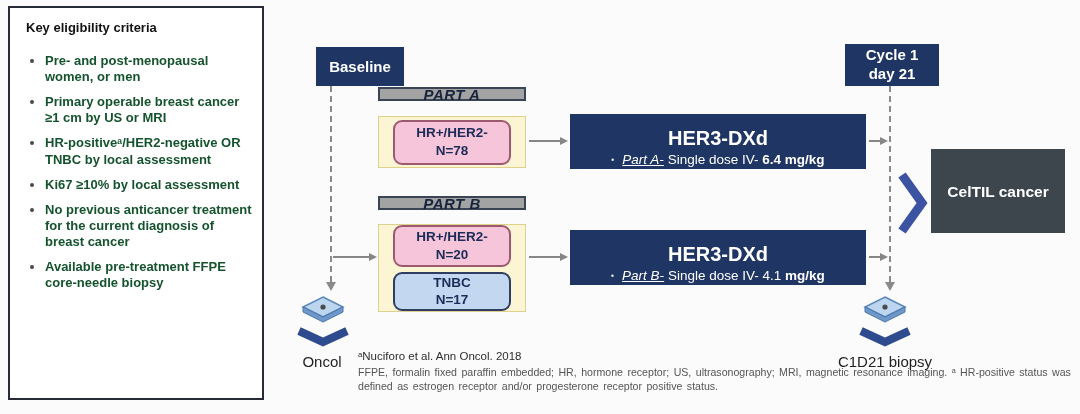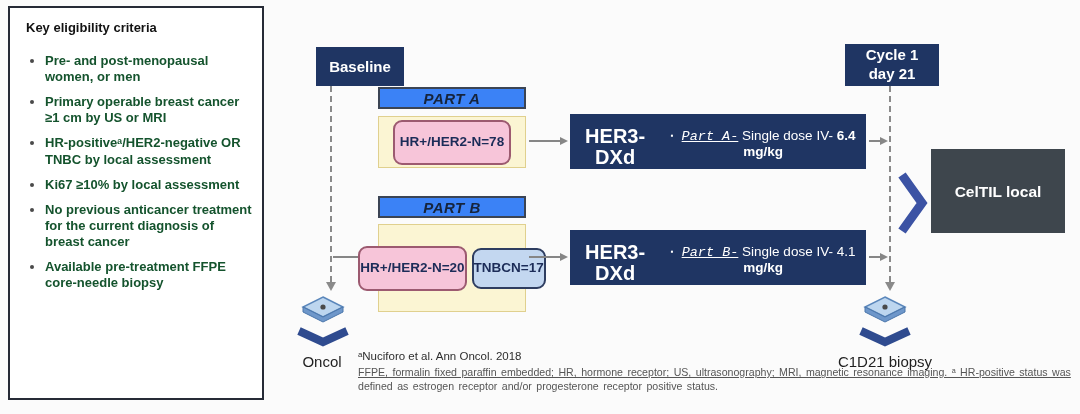--- a/index.html
+++ b/index.html
@@ -2,59 +2,59 @@
 <html><head>
 <meta charset="utf-8">
 <style>
   html,body{margin:0;padding:0;background:#f2f2f2;}
   #canvas{
     position:relative;width:1080px;height:414px;background:#fbfbfb;
     font-family:"Liberation Sans",sans-serif;overflow:hidden;
   }
   .abs{position:absolute;box-sizing:border-box;}
   .center{display:flex;align-items:center;justify-content:center;text-align:center;}
-  .col{flex-direction:row;}
+  .col{flex-direction:column;}
 
   
   .panel{left:8px;top:6px;width:256px;height:394px;background:#ffffff;
          border:2px solid #262b36;padding:10px 10px 8px 14px;}
   .panel-title{font-size:13px;font-weight:bold;color:#121212;margin:2px 0 18px 2px;}
   .panel ul{margin:0;padding-left:21px;}
   .panel li{font-size:13px;line-height:1.24;color:#14532d;margin-bottom:9px;font-weight:bold;}
   .panel li::marker{color:#4a4a4a;font-size:13px;}
 
   
   .navy{background:#1f3563;color:#ffffff;font-weight:bold;}
   .baseline{left:288px;top:47px;width:88px;height:39px;font-size:15px;margin-left:28px;}
   .cycle{left:845px;top:44px;width:94px;height:42px;font-size:15px;line-height:1.25;}
   .cycle .inner{width:64px;}
 
   
-  .part-hdr{width:148px;height:22px;background:#3b82f6;border:2px solid #3b4454;
+  .part-hdr{width:148px;height:14px;background:#a3a3a3;border:2px solid #3b4454;
             font-size:15px;font-weight:bold;font-style:italic;color:#16243c;letter-spacing:.5px;}
   .part-a-hdr{left:378px;top:87px;}
   .part-b-hdr{left:378px;top:196px;}
 
   
   .yellow{background:#fbf5d3;border:1px solid #e0d08e;}
   .yellow-a{left:378px;top:116px;width:148px;height:52px;}
   .yellow-b{left:378px;top:224px;width:148px;height:88px;gap:5px;}
   .cohort{width:114px;border-radius:9px;font-weight:bold;color:#1c2c58;
           font-size:13.5px;line-height:1.3;}
   .pink{background:#f7c5d9;border:2px solid #9c5a70;height:41px;}
   .blue{background:#c3d7f0;border:2px solid #2e3d60;height:37px;}
 
   
   .her3{width:296px;height:55px;color:#fff;background:#1f3563;}
   .her3-a{left:570px;top:114px;}
   .her3-b{left:570px;top:230px;}
   .her3-title{font-size:20px;font-weight:bold;line-height:1.05;margin-top:11px;}
   .dose-line{font-size:13.5px;margin-top:3px;text-align:center;}
   .sq{font-size:8px;vertical-align:2px;margin-right:8px;}
-  .u-it{font-style:italic;text-decoration:underline;font-family:Liberation Mono, monospace;}
+  .u-it{font-style:italic;text-decoration:underline;}
   .bold{font-weight:bold;}
 
   
   .endpoint{left:931px;top:149px;width:134px;height:84px;background:#3e464d;color:#fff;}
   .endpoint .lbl{font-size:14px;width:78px;line-height:1.3;}
   .endpoint .val{font-size:15.5px;font-weight:bold;margin-top:1px;}
 
   
   .harrow{height:0;border-top:2px solid #868686;}
   .harrow::after{content:'';position:absolute;right:-8px;top:-5px;width:0;height:0;
@@ -135,21 +135,21 @@
     <div class="inner">Cycle 1 day 21</div>
   </div>
   <div class="abs vdash" style="left:889px;top:86px;height:196px;"></div>
   <div class="abs vhead" style="left:885px;top:282px;"></div>
 
   <svg class="abs" style="left:897px;top:170px;" width="32" height="66" viewBox="0 0 32 66">
     <polyline points="5,5 25,33 5,61" fill="none" stroke="#3c53a4" stroke-width="9"></polyline>
   </svg>
 
   <div class="abs center col endpoint">
-    <div class="val">CelTIL local</div>
+    <div class="val">CelTIL cancer</div>
   </div>
 
   <svg class="abs" style="left:296px;top:294px;" width="54" height="32" viewBox="0 0 54 32">
     <polygon points="27,3 47,13 27,23 7,13" fill="#bdd6ef" stroke="#5b87bb" stroke-width="1.5"></polygon>
     <polygon points="7,13 27,23 47,13 47,18 27,28 7,18" fill="#6e97ca" stroke="#4a76ab" stroke-width="1"></polygon>
     <circle cx="27" cy="13" r="2.6" fill="#4a4a4a"></circle>
   </svg>
   <svg class="abs" style="left:294px;top:326px;" width="58" height="22" viewBox="0 0 58 22">
     <polyline points="5,5 29,16 53,5" fill="none" stroke="#2f4b8f" stroke-width="8"></polyline>
   </svg>
@@ -159,16 +159,16 @@
     <polygon points="27,3 47,13 27,23 7,13" fill="#bdd6ef" stroke="#5b87bb" stroke-width="1.5"></polygon>
     <polygon points="7,13 27,23 47,13 47,18 27,28 7,18" fill="#6e97ca" stroke="#4a76ab" stroke-width="1"></polygon>
     <circle cx="27" cy="13" r="2.6" fill="#4a4a4a"></circle>
   </svg>
   <svg class="abs" style="left:856px;top:326px;" width="58" height="22" viewBox="0 0 58 22">
     <polyline points="5,5 29,16 53,5" fill="none" stroke="#2f4b8f" stroke-width="8"></polyline>
   </svg>
   <div class="abs biopsy-label" style="left:815px;top:353px;width:140px;">C1D21 biopsy</div>
 
   <div class="abs fn1" style="left:358px;top:350px;">ᵃNuciforo et al. Ann Oncol. 2018</div>
-  <div class="abs fn" style="left:358px;top:366px;text-decoration:underline;">FFPE, formalin fixed paraffin embedded; HR, hormone receptor; US, ultrasonography; MRI, magnetic resonance imaging. ᵃ HR-positive status was</div>
+  <div class="abs fn" style="left:358px;top:366px;">FFPE, formalin fixed paraffin embedded; HR, hormone receptor; US, ultrasonography; MRI, magnetic resonance imaging. ᵃ HR-positive status was</div>
   <div class="abs fn" style="left:358px;top:380px;">defined as estrogen receptor and/or progesterone receptor positive status.</div>
 
 </div>
 
 </body></html>

